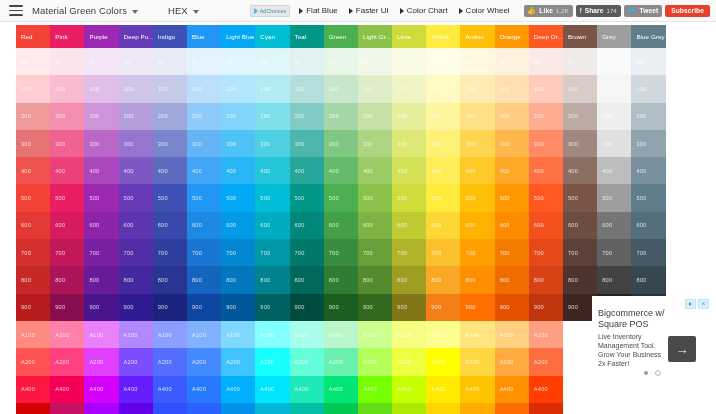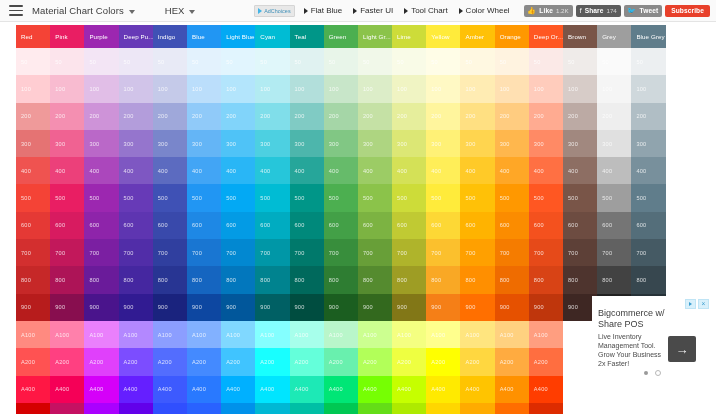--- a/index.html
+++ b/index.html
@@ -131,21 +131,21 @@
 
 <div id="topbar">
 
   <div class="hamburger">
     <i></i>
       <i></i>
       <i></i>
   </div>
 
   <div class="brand">
-    <span>Material Chart Colors</span>
+    <span>Material Green Colors</span>
     <span class="caret"></span>
   </div>
 
   <div class="hexsel">
     <span>HEX</span>
     <span class="caret"></span>
   </div>
 
   <div class="topright">
 
@@ -157,21 +157,21 @@
     <div class="navlink">
       <span class="play"></span>
       <span>Flat Blue</span>
     </div>
     <div class="navlink">
       <span class="play"></span>
       <span>Faster UI</span>
     </div>
     <div class="navlink">
       <span class="play"></span>
-      <span>Tool Chart</span>
+      <span>Color Chart</span>
     </div>
     <div class="navlink">
       <span class="play"></span>
       <span>Color Wheel</span>
     </div>
 
     <div class="sbtn like">
       <span class="gl">👍</span>
       <span class="lbl">Like</span>
       <span class="cnt">1.2K</span>
@@ -523,21 +523,21 @@
 
 <div id="adbox">
   <div id="ad-flags">
     <div class="adflag">
       <span class="tri2"></span>
     </div>
     <div class="adflag">
       <span class="x">×</span>
     </div>
   </div>
-  <div id="ad-title">Bigcommerce w/ Share POS</div>
+  <div id="ad-title">Bigcommerce w/ Square POS</div>
   <div id="ad-body">Live Inventory Management Tool. Grow Your Business 2x Faster!</div>
   <div id="ad-cta">
     <span class="arrow">→</span>
   </div>
   <div id="ad-dots">
     <span class="dot"></span>
     <span class="dot off"></span>
   </div>
 </div>
 

